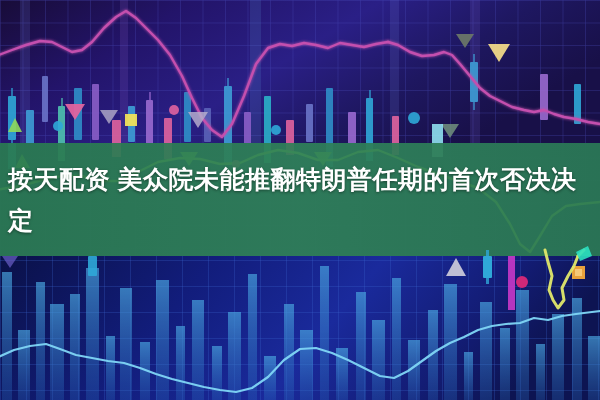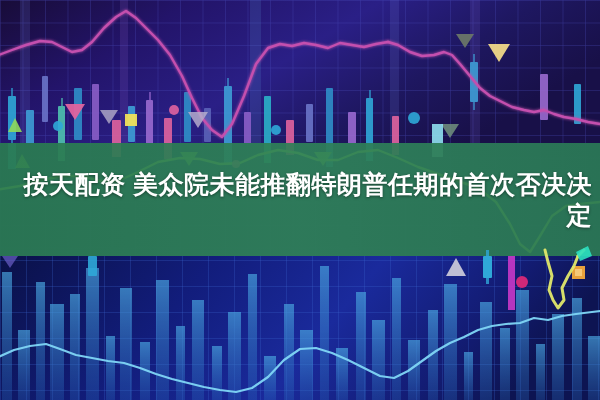--- a/index.html
+++ b/index.html
@@ -34,25 +34,25 @@
     height: 113px;
     display: flex;
     align-items: center;
     justify-content: center;
     box-sizing: border-box;
     padding: 0 8px;
   }
   #headline-text {
     position: relative;
     width: 100%;
-    text-align: right;
+    text-align: left;
     color: #ffffff;
     font-size: 25px;
     font-weight: bold;
-    line-height: 31px;
+    line-height: 41px;
     letter-spacing: 0.5px;
     text-shadow: 0 1px 3px rgba(0,0,0,0.45);
     white-space: pre-wrap;
   }
 </style>
 </head>
 <body>
 
 <div id="stage">
 

